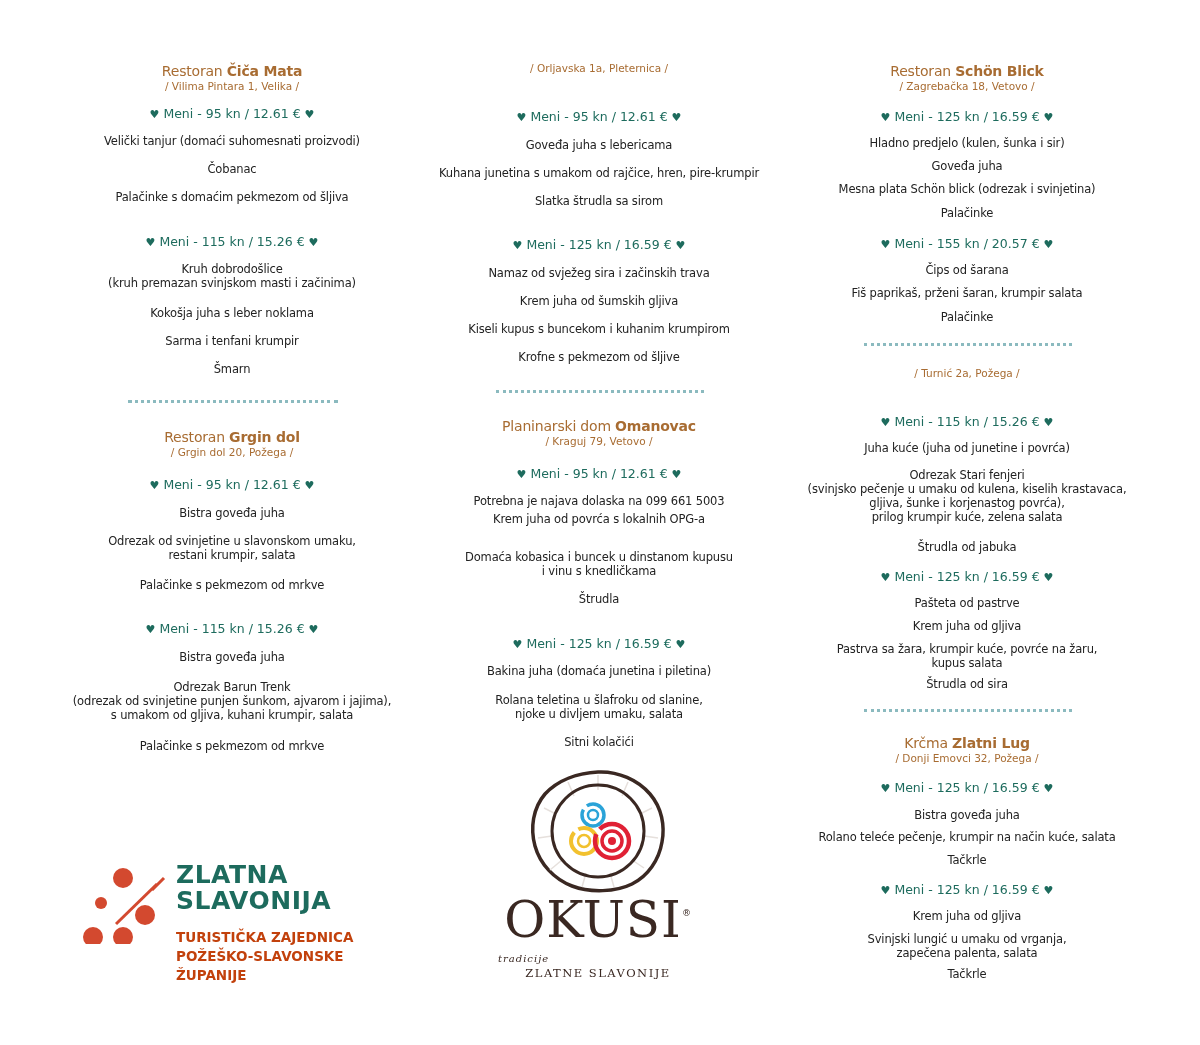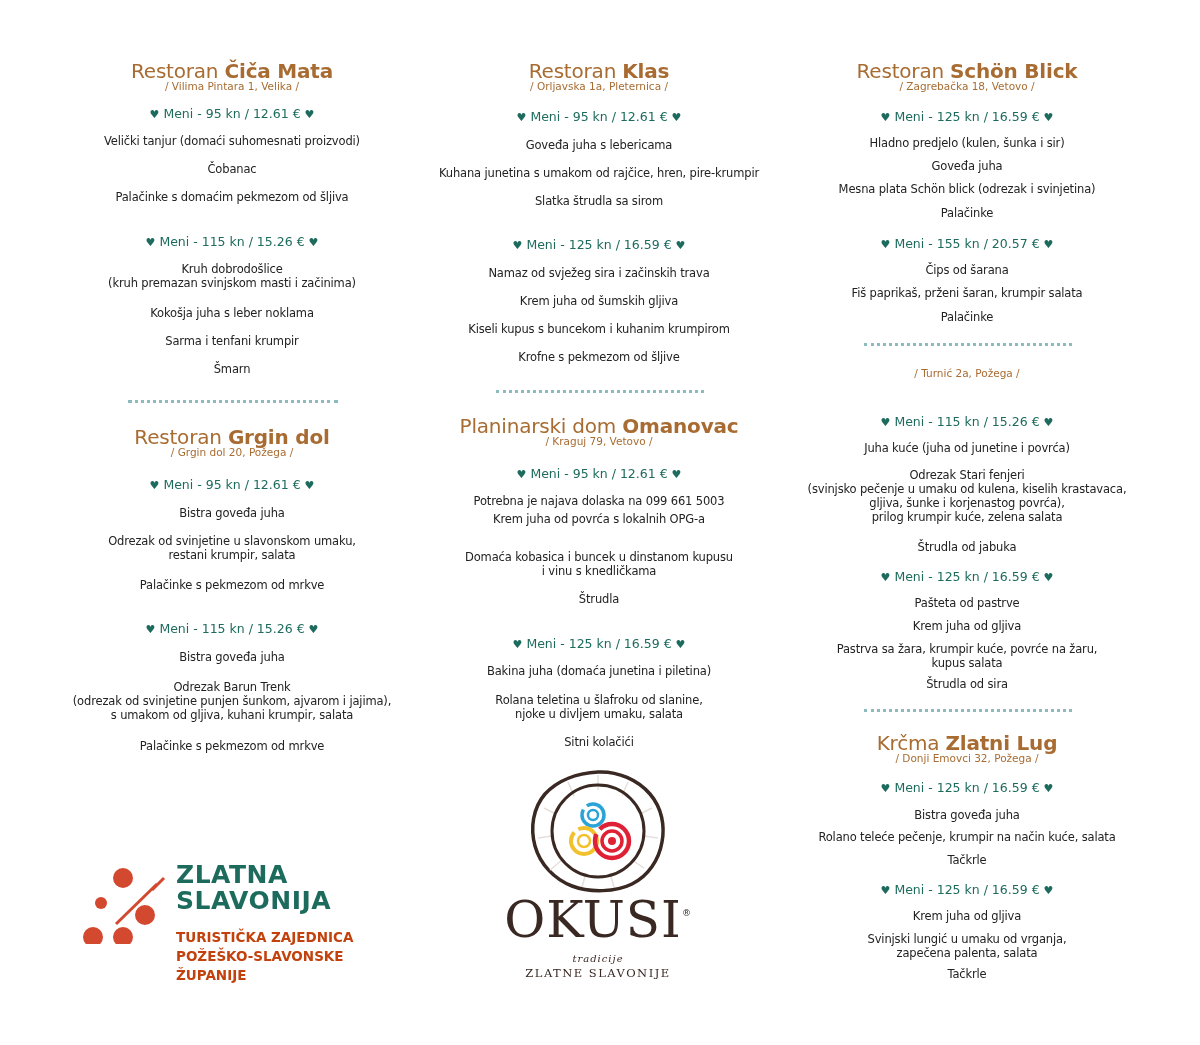--- a/index.html
+++ b/index.html
@@ -3,34 +3,34 @@
   <meta charset="utf-8">
   <style>
     * { box-sizing: border-box; margin: 0; padding: 0; }
     html, body { width: 1200px; height: 1045px; background: #ffffff; overflow: hidden; }
     body { position: relative; font-family: "DejaVu Sans", "Liberation Sans", sans-serif; color: #222; }
     .col { position: absolute; top: 0; text-align: center; }
     .col-1 { left: 52px; width: 360px; }
     .col-2 { left: 418px; width: 362px; }
     .col-3 { left: 786px; width: 362px; }
     .block { position: absolute; left: 0; width: 100%; text-align: center; }
-    .rname { font-size: 20px; color: #a86c32; font-weight: normal; line-height: 18px; letter-spacing: -0.2px; }
+    .rname { font-size: 14px; color: #a86c32; font-weight: normal; line-height: 18px; letter-spacing: -0.2px; }
     .rname b { font-weight: bold; }
     .raddr { font-size: 10.5px; color: #a86c32; line-height: 13px; margin-top: 0px; }
     .menu-h { font-size: 12.5px; color: #1d6b5d; line-height: 15px; white-space: nowrap; }
     .menu-h .heart { font-size: 11px; color: #1d6b5d; }
     .item { font-size: 11.5px; color: #222; line-height: 14px; white-space: pre-line; letter-spacing: -0.15px; }
     .divider { position: absolute; height: 3px; border-top: 3px dotted #6fa9b0; opacity: 0.8; }
     .logo-zs { position: absolute; left: 82px; top: 814px; width: 320px; height: 130px; margin-top: 44px; }
     .zs-title { position: absolute; left: 94px; top: 4px; font-family: "DejaVu Sans", sans-serif; font-weight: bold; font-size: 25px; line-height: 26px; color: #1d6b5d; letter-spacing: 0.5px; }
     .zs-sub { position: absolute; left: 94px; top: 70px; font-family: "DejaVu Sans", sans-serif; font-weight: bold; font-size: 13.5px; line-height: 19px; color: #c2410c; letter-spacing: 0px; }
     .okusi { position: absolute; left: 498px; top: 768px; width: 204px; height: 215px; }
     .okusi-word { position: absolute; left: 0; width: 190px; top: 126px; text-align: center; font-family: "DejaVu Serif", "Liberation Serif", serif; font-size: 50px; line-height: 52px; color: #3a2822; letter-spacing: 1px; }
     .okusi-reg { position: absolute; left: 184px; top: 140px; font-size: 9px; color: #3a2822; }
-    .okusi-tradicije { position: absolute; left: 0; width: 200px; top: 185px; text-align: center; font-family: "DejaVu Serif", serif; font-style: italic; font-size: 10px; color: #3a2822; letter-spacing: 1px; }
+    .okusi-tradicije { position: absolute; left: 0; width: 200px; top: 185px; font-family: "DejaVu Serif", serif; font-style: italic; font-size: 10px; color: #3a2822; letter-spacing: 1px; }
     .okusi-zs { position: absolute; left: 0; width: 200px; top: 198px; text-align: center; font-family: "DejaVu Serif", serif; font-size: 11.5px; color: #3a2822; letter-spacing: 1.5px; }
   </style>
 </head>
 <body>
 
 <div class="col col-1">
 
   <div class="block" style="top:62px">
     <div class="rname"><span>Restoran </span><b>Čiča Mata</b></div>
     <div class="raddr">/ Vilima Pintara 1, Velika /</div>
@@ -63,21 +63,20 @@
   <div class="block item" style="top:650px">Bistra goveđa juha</div>
   <div class="block item" style="top:680px">Odrezak Barun Trenk
 (odrezak od svinjetine punjen šunkom, ajvarom i jajima),
 s umakom od gljiva, kuhani krumpir, salata</div>
   <div class="block item" style="top:739px">Palačinke s pekmezom od mrkve</div>
 </div>
 
 <div class="col col-2">
 
   <div class="block" style="top:62px">
-    <div class="rname"><span>Restoran </span><b>Klas</b></div>
     <div class="raddr">/ Orljavska 1a, Pleternica /</div>
   </div>
   <div class="block menu-h" style="top:109px"><span class="heart">♥</span> <span>Meni - 95 kn / 12.61 €</span> <span class="heart">♥</span></div>
   <div class="block item" style="top:138px">Goveđa juha s lebericama</div>
   <div class="block item" style="top:166px">Kuhana junetina s umakom od rajčice, hren, pire-krumpir</div>
   <div class="block item" style="top:194px">Slatka štrudla sa sirom</div>
 
   <div class="block menu-h" style="top:237px"><span class="heart">♥</span> <span>Meni - 125 kn / 16.59 €</span> <span class="heart">♥</span></div>
   <div class="block item" style="top:266px">Namaz od svježeg sira i začinskih trava</div>
   <div class="block item" style="top:294px">Krem juha od šumskih gljiva</div>

